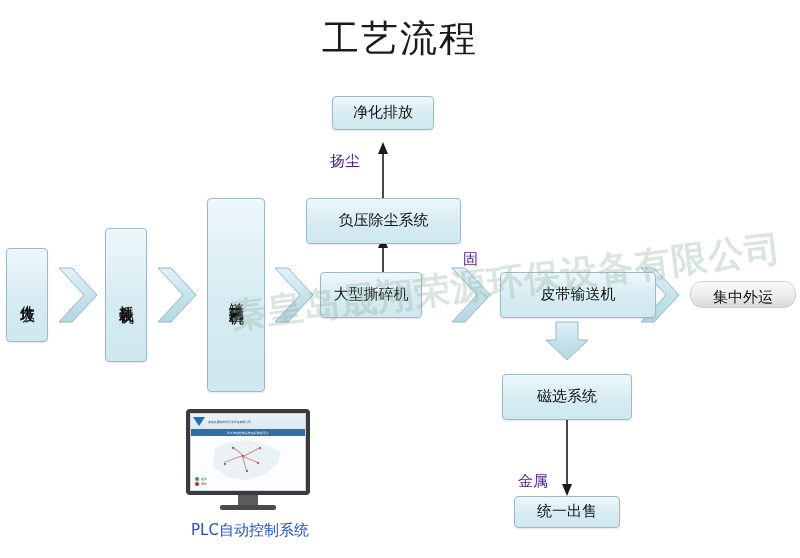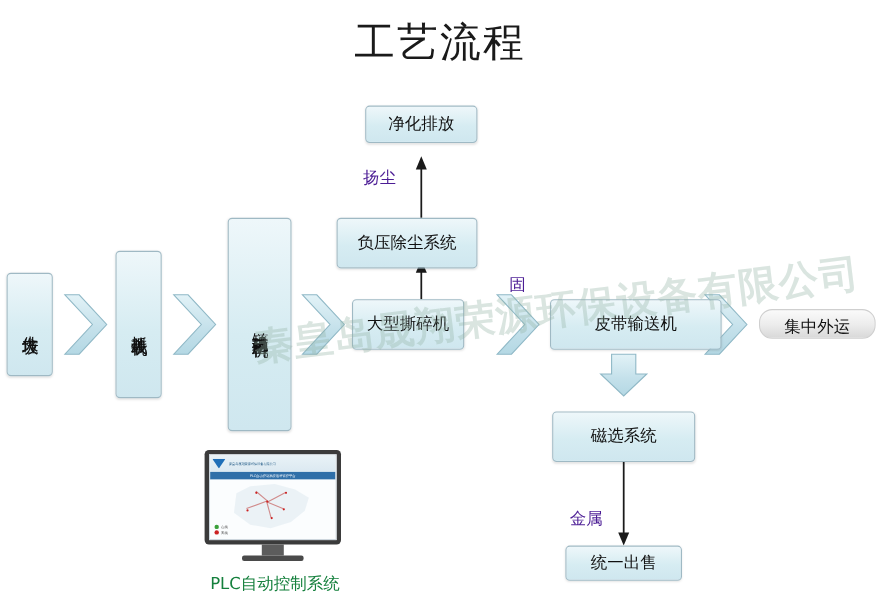--- a/index.html
+++ b/index.html
@@ -194,21 +194,21 @@
     background: #4a4a4a;
     border-radius: 2px;
   }
   .plc-label {
     position: absolute;
     left: 150px;
     top: 521px;
     width: 200px;
     text-align: center;
     font-size: 15px;
-    color: #15803d;
+    color: #1d4ed8;
     font-family: "DejaVu Sans", sans-serif;
   }
   .watermark {
     position: absolute;
     left: 226px;
     top: 258px;
     width: 560px;
     text-align: center;
     font-size: 36px;
     font-weight: bold;
@@ -263,21 +263,21 @@
   </div>
 
   <div class="box vertical" style="left:207px; top:198px; width:58px; height:194px;">
     <span>链板式自动上料机</span>
   </div>
 
   <div class="box" style="left:320px; top:272px; width:102px; height:46px;">
     <span>大型撕碎机</span>
   </div>
 
-  <div class="box" style="left:306px; top:198px; width:128px; height:46px;">
+  <div class="box" style="left:306px; top:198px; width:155px; height:46px;">
     <span>负压除尘系统</span>
   </div>
 
   <div class="box" style="left:332px; top:96px; width:102px; height:34px;">
     <span>净化排放</span>
   </div>
 
   <div class="box" style="left:500px; top:272px; width:156px; height:46px;">
     <span>皮带输送机</span>
   </div>
@@ -289,21 +289,21 @@
   <div class="box" style="left:514px; top:496px; width:106px; height:32px;">
     <span>统一出售</span>
   </div>
 
   <div class="pill" style="left:690px; top:281px; width:106px; height:27px;">
     <span>集中外运</span>
   </div>
 
   <div class="lbl" style="left:330px; top:152px;">扬尘</div>
   <div class="lbl" style="left:463px; top:250px;">固</div>
-  <div class="lbl" style="left:518px; top:462px;">金属</div>
+  <div class="lbl" style="left:518px; top:472px;">金属</div>
 
   <div class="monitor">
     <div class="screen-frame">
       <div class="screen">
         <div class="scr-head">
           <div class="scr-logo"></div>
           <div class="scr-title">秦皇岛晟翔荣源环保设备有限公司</div>
         </div>
         <div class="scr-bar">PLC自动控制系统远程监控平台</div>
         <div class="scr-body">

